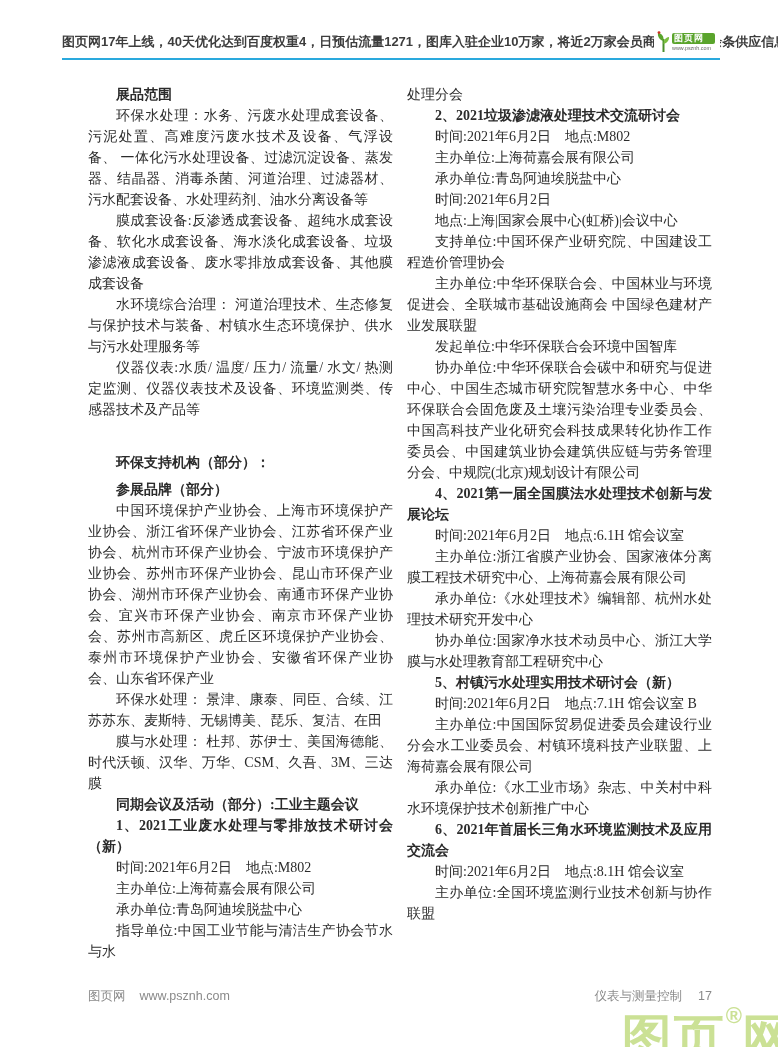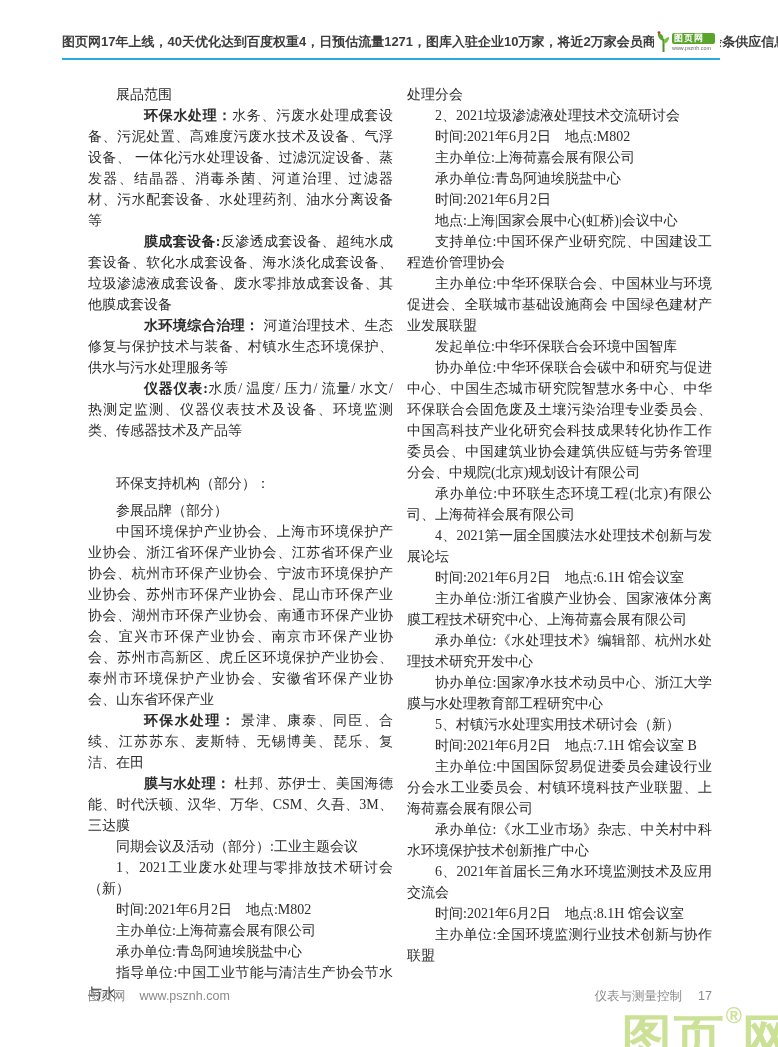--- a/index.html
+++ b/index.html
@@ -36,25 +36,25 @@
   .columns{
     position:absolute;top:84px;left:88px;width:624px;
     display:flex;gap:14px;
   }
   .col{
     width:305px;flex:0 0 305px;
     font-size:14px;line-height:21px;color:#2b2b2b;
     text-align:justify;
   }
   .para{margin:0;text-indent:2em;}
-  .para.heading{font-weight:normal;}
+  .para.heading{font-weight:bold;}
   .para.continuation{text-indent:0;}
   .para.gap-large{margin-top:32px;}
   .para.gap-small{margin-top:6px;}
-  .lead{font-weight:bold;margin-left:28px;}
+  .lead{font-weight:normal;}
 
   
   .footer{
     position:absolute;left:88px;right:66px;top:988px;
     display:flex;justify-content:space-between;align-items:baseline;
     font-family:"Liberation Sans","DejaVu Sans",sans-serif;
     font-size:12.5px;color:#8a8a8a;gap:24px;
   }
   .footer .site{margin-right:14px;}
   .footer .journal{margin-right:16px;}
@@ -116,21 +116,20 @@
         <p class="para heading">2、2021垃圾渗滤液处理技术交流研讨会</p>
         <p class="para body">时间:2021年6月2日　地点:M802</p>
         <p class="para body">主办单位:上海荷嘉会展有限公司</p>
         <p class="para body">承办单位:青岛阿迪埃脱盐中心</p>
         <p class="para body">时间:2021年6月2日</p>
         <p class="para body">地点:上海|国家会展中心(虹桥)|会议中心</p>
         <p class="para body">支持单位:中国环保产业研究院、中国建设工程造价管理协会</p>
         <p class="para body">主办单位:中华环保联合会、中国林业与环境促进会、全联城市基础设施商会 中国绿色建材产业发展联盟</p>
         <p class="para body">发起单位:中华环保联合会环境中国智库</p>
         <p class="para body">协办单位:中华环保联合会碳中和研究与促进中心、中国生态城市研究院智慧水务中心、中华环保联合会固危废及土壤污染治理专业委员会、中国高科技产业化研究会科技成果转化协作工作委员会、中国建筑业协会建筑供应链与劳务管理分会、中规院(北京)规划设计有限公司</p>
-        <p class="para body">承办单位:中环联生态环境工程(北京)有限公司、上海荷祥会展有限公司</p>
         <p class="para heading">4、2021第一届全国膜法水处理技术创新与发展论坛</p>
         <p class="para body">时间:2021年6月2日　地点:6.1H 馆会议室</p>
         <p class="para body">主办单位:浙江省膜产业协会、国家液体分离膜工程技术研究中心、上海荷嘉会展有限公司</p>
         <p class="para body">承办单位:《水处理技术》编辑部、杭州水处理技术研究开发中心</p>
         <p class="para body">协办单位:国家净水技术动员中心、浙江大学膜与水处理教育部工程研究中心</p>
         <p class="para heading">5、村镇污水处理实用技术研讨会（新）</p>
         <p class="para body">时间:2021年6月2日　地点:7.1H 馆会议室 B</p>
         <p class="para body">主办单位:中国国际贸易促进委员会建设行业分会水工业委员会、村镇环境科技产业联盟、上海荷嘉会展有限公司</p>
         <p class="para body">承办单位:《水工业市场》杂志、中关村中科水环境保护技术创新推广中心</p>
         <p class="para heading">6、2021年首届长三角水环境监测技术及应用交流会</p>

